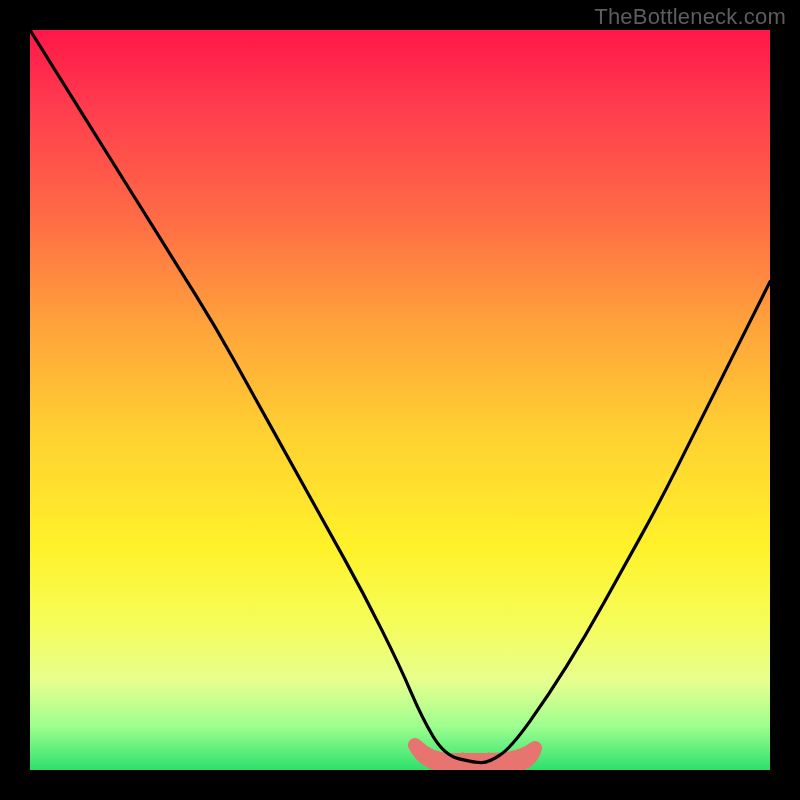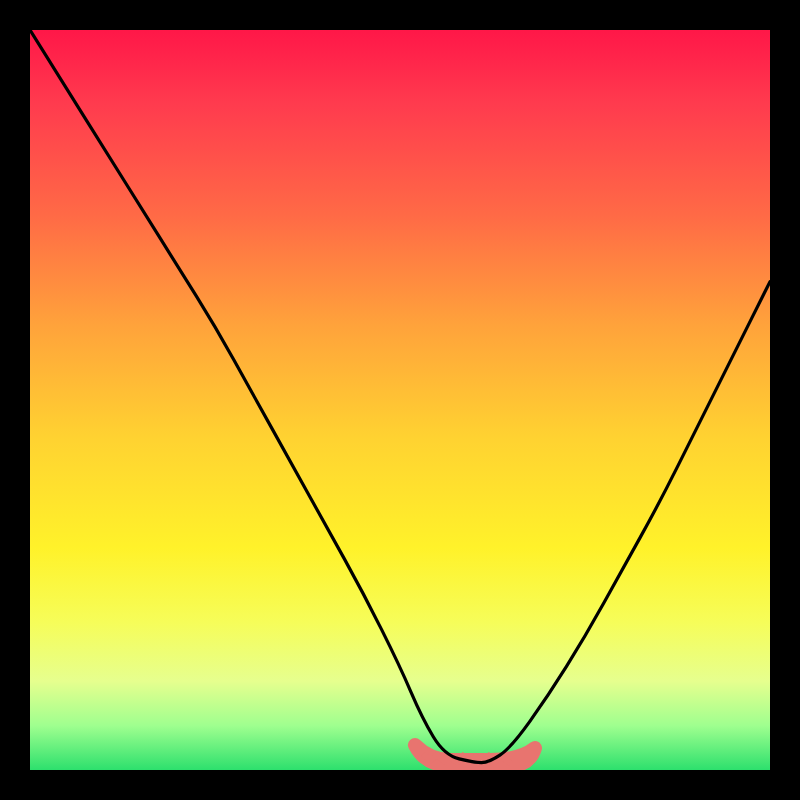--- a/index.html
+++ b/index.html
@@ -69,14 +69,15 @@
                L 420,730
                Q 400,730 385,715 Z" fill="#e8746f" stroke="#e8746f" stroke-width="14" stroke-linejoin="round" stroke-linecap="round"></path>
 
       <path d="M 395,726
                l 6,4 l 6,-5 l 7,6 l 6,-4 l 7,5 l 6,-6 l 7,5 l 6,-4 l 7,5 l 6,-6 l 7,5 l 6,-4 l 7,5" fill="none" stroke="#e8746f" stroke-width="6" stroke-linecap="round"></path>
 
       <path id="main-curve" d="M 0.0,0.0 Q 37.0,59.2 55.5,88.8 Q 74.0,118.4 92.5,148.0 Q 111.0,177.6 129.5,207.2 Q 148.0,236.8 166.5,266.4 Q 185.0,296.0 203.5,329.3 Q 222.0,362.6 240.5,395.9 Q 259.0,429.2 277.5,462.5 Q 296.0,495.8 314.5,529.1 Q 333.0,562.4 351.5,599.4 Q 370.0,636.4 381.1,662.3 Q 392.2,688.2 403.3,706.7 Q 414.4,725.2 429.2,728.9 Q 444.0,732.6 451.4,732.6 Q 458.8,732.6 469.9,725.2 Q 481.0,717.8 499.5,691.9 Q 518.0,666.0 536.5,636.4 Q 555.0,606.8 573.5,573.5 Q 592.0,540.2 610.5,506.9 Q 629.0,473.6 647.5,436.6 Q 666.0,399.6 684.5,362.6 Q 703.0,325.6 721.5,288.6 T 740.0,251.6" fill="none" stroke="#000" stroke-width="3.2" stroke-linecap="round"></path>
     </svg>
   </div>
 
+  <div class="watermark">TheBottleneck.com</div>
 
 </div>
 
 </body></html>

